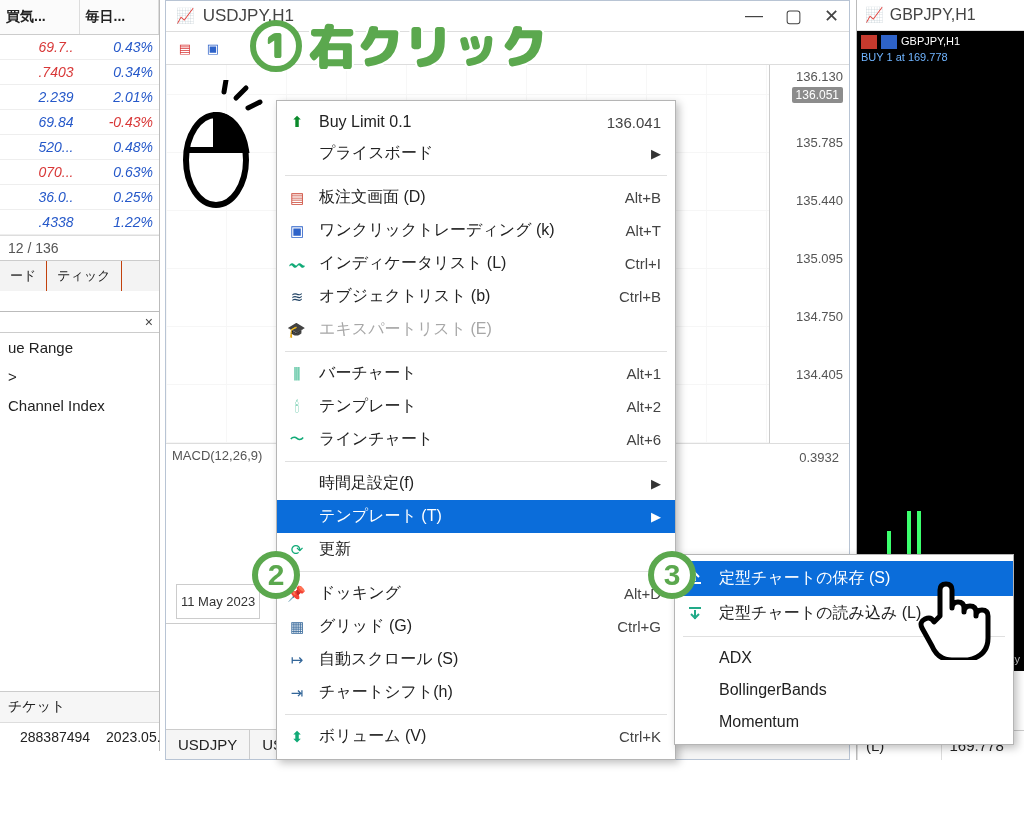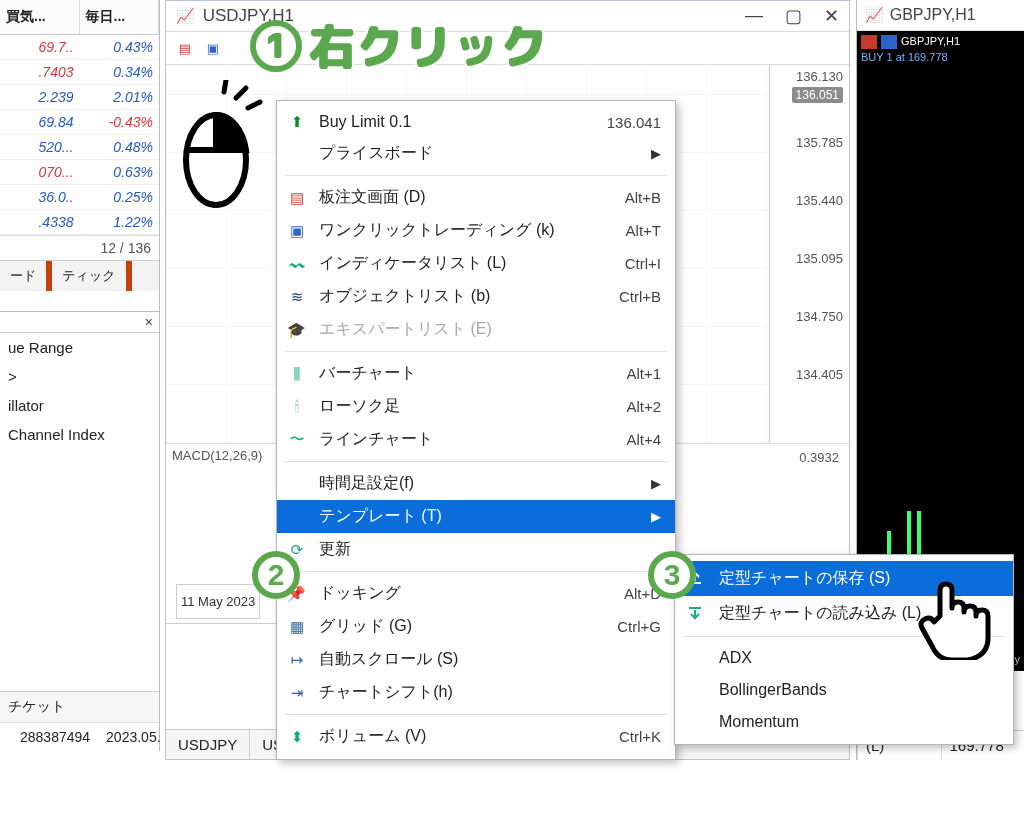--- a/index.html
+++ b/index.html
@@ -12,23 +12,23 @@
     background: #fff; border-right: 1px solid #bbb;
   }
   .mw-header {
     display: flex; border-bottom: 1px solid #ccc; background: #fbfbfb;
   }
   .mw-header span { flex: 1; padding: 8px 6px; font-weight: 600; border-right: 1px solid #ddd; }
   .mw-row { display: flex; border-bottom: 1px solid #eee; font-style: italic; }
   .mw-row span { flex: 1; padding: 4px 6px; text-align: right; }
   .pos { color: #2558c9; }
   .neg { color: #d83737; }
-  .mw-footer { text-align: right; padding: 4px 8px; color: #555; border-top: 1px solid #ddd; }
+  .mw-footer { text-align: left; padding: 4px 8px; color: #555; border-top: 1px solid #ddd; }
   .mw-tabs { display: flex; border-top: 1px solid #ccc; background: #f3f3f3; }
-  .mw-tabs span { padding: 6px 10px; border-right: 6px solid #c2410c; font-size: 13px; }
+  .mw-tabs span { padding: 6px 10px; border-right: 1px solid #c2410c; font-size: 13px; }
 
   .nav-panel {
     margin-top: 20px; border-top: 1px solid #bbb;
   }
   .nav-panel .close { text-align:right; padding:2px 6px; font-size:14px; color:#444; border-bottom:1px solid #ccc;}
   .nav-item { padding: 6px 8px; font-size: 15px; }
   .order-footer { position:absolute; bottom:0; left:0; width:100%; border-top:1px solid #ccc; }
   .order-footer .hdr { padding:6px 8px; background:#f6f6f6; border-bottom:1px solid #ddd; }
   .order-footer .row { display:flex;margin-left:12px; }
   .order-footer .row span { padding:6px 8px; flex:1; }
@@ -172,21 +172,20 @@
   <div class="mw-footer">12 / 136</div>
   <div class="mw-tabs">
     <span>ード</span>
     <span>ティック</span>
   </div>
 
   <div class="nav-panel">
     <div class="close">×</div>
     <div class="nav-item">ue Range</div>
     <div class="nav-item">&gt;</div>
-    <div class="nav-item">illator</div>
     <div class="nav-item">Channel Index</div>
   </div>
 
   <div class="order-footer">
     <div class="hdr">チケット</div>
     <div class="row">
       <span>288387494</span>
       <span>2023.05.</span>
     </div>
   </div>
@@ -296,27 +295,27 @@
     <span>エキスパートリスト (E)</span>
   </div>
   <div class="sep"></div>
   <div class="item">
     <span class="ic" style="color:#1a7">⫼</span>
     <span>バーチャート</span>
     <span class="sc">Alt+1</span>
   </div>
   <div class="item">
     <span class="ic" style="color:#1a7">🕯</span>
-    <span>ローソク足</span>
+    <span>テンプレート</span>
     <span class="sc">Alt+2</span>
   </div>
   <div class="item">
     <span class="ic" style="color:#1a7">〜</span>
     <span>ラインチャート</span>
-    <span class="sc">Alt+4</span>
+    <span class="sc">Alt+6</span>
   </div>
   <div class="sep"></div>
   <div class="item">
     <span>時間足設定(f)</span>
     <span class="sub-ind">▶</span>
   </div>
   <div class="item hl">
     <span>テンプレート (T)</span>
     <span class="sub-ind" style="color:#fff">▶</span>
   </div>

